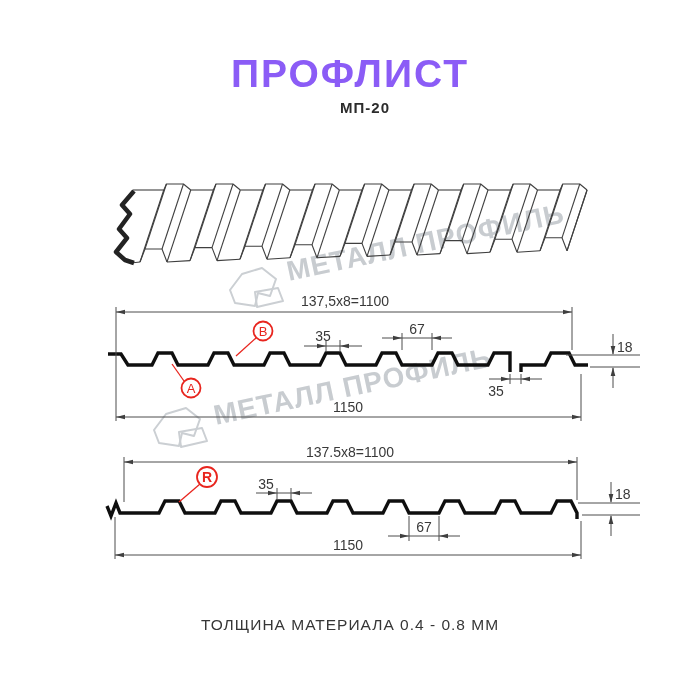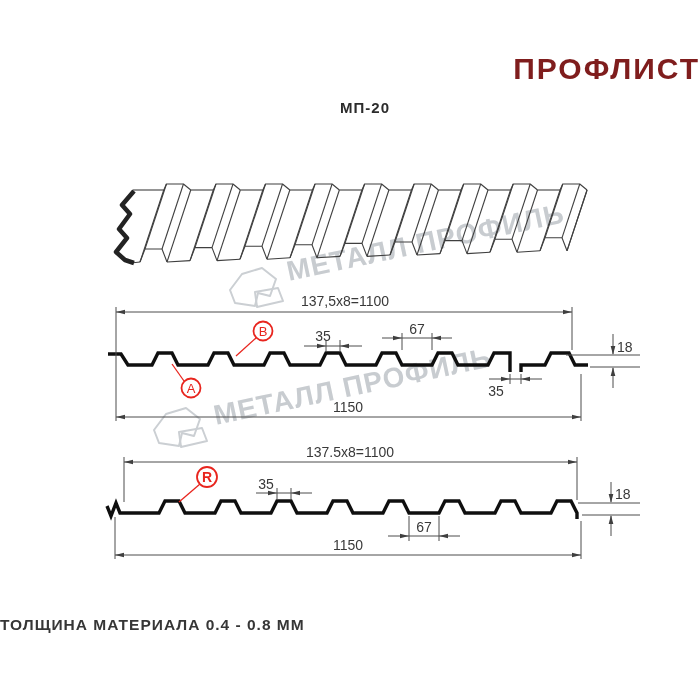--- a/index.html
+++ b/index.html
@@ -1,23 +1,23 @@
 <!DOCTYPE html>
 <html><head>
 <meta charset="utf-8">
 <style>
   html,body{margin:0;padding:0;background:#ffffff;}
   .page{position:relative;width:700px;height:700px;background:#ffffff;overflow:hidden;
         font-family:"Liberation Sans",sans-serif;}
-  .title{position:absolute;left:0;top:52px;width:700px;text-align:right;
-         font-size:30px;font-weight:700;letter-spacing:2px;color:#7f1d1d;}
+  .title{position:absolute;left:0;top:52px;width:700px;text-align:center;
+         font-size:39px;font-weight:700;letter-spacing:2px;color:#8b5cf6;}
   .subtitle{position:absolute;left:15px;top:99px;width:700px;text-align:center;
          font-size:15px;font-weight:700;letter-spacing:1px;color:#2c2c2c;}
-  .footer{position:absolute;left:0;top:616px;width:700px;
-         font-size:15.5px;font-weight:700;letter-spacing:1px;color:#363636;}
+  .footer{position:absolute;left:0;top:616px;width:700px;text-align:center;
+         font-size:15.5px;font-weight:400;letter-spacing:1px;color:#363636;}
   svg{position:absolute;left:0;top:0;}
   .thin{stroke:#4c4c4c;stroke-width:1;fill:none;}
   .mid{stroke:#3f3f3f;stroke-width:1.1;fill:none;stroke-linejoin:round;}
   .thick{stroke:#0f0f0f;stroke-width:3.4;fill:none;stroke-linejoin:miter;}
   .cap{stroke:#232323;stroke-width:4.5;fill:none;stroke-linejoin:round;}
   .arrow{fill:#3f3f3f;stroke:none;}
   .dim{font-family:"Liberation Sans",sans-serif;font-size:14px;fill:#393939;}
   .wm{stroke:#cbcfd3;stroke-width:2;fill:none;stroke-linejoin:round;}
   .wmtext{font-family:"Liberation Sans",sans-serif;font-size:28px;font-weight:700;
           letter-spacing:1px;fill:#c8ccd0;}

